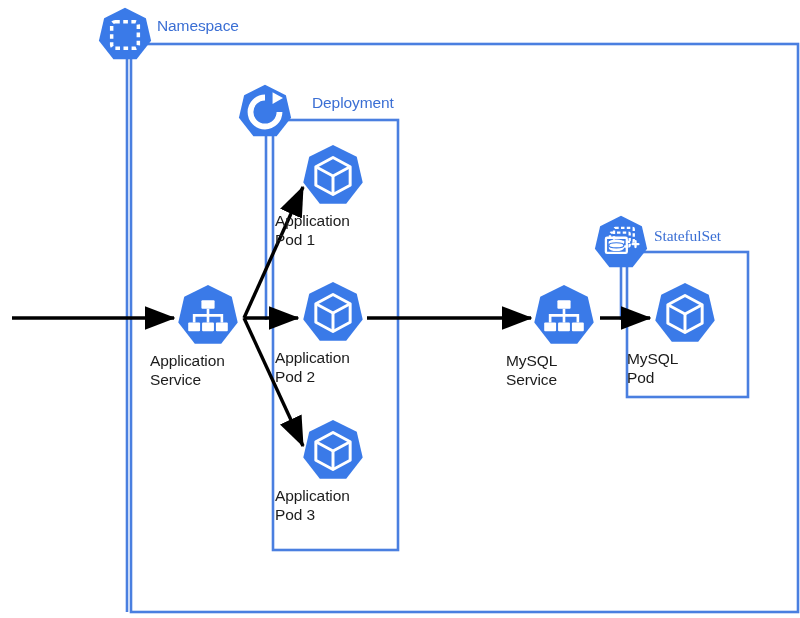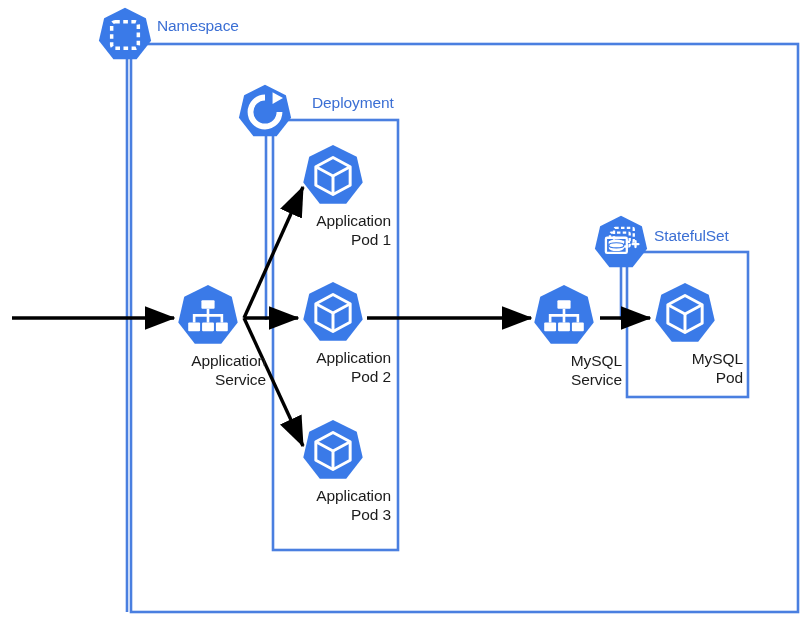--- a/index.html
+++ b/index.html
@@ -20,21 +20,21 @@
   #svg-layer {
     position: absolute;
     left: 0;
     top: 0;
     width: 800px;
     height: 618px;
   }
   .node {
     position: absolute;
     width: 116px;
-    text-align: right;
+    text-align: left;
   }
   .node .icon-wrap {
     width: 66px;
     height: 66px;
     margin: 0 auto;
     position: relative;
   }
   .node .icon-wrap svg {
     display: block;
     width: 66px;
@@ -131,21 +131,21 @@
         <ellipse cx="42" cy="49" rx="13" ry="5"></ellipse>
         <rect x="29" y="49" width="26" height="10"></rect>
         <ellipse cx="42" cy="59" rx="13" ry="5"></ellipse>
       </g>
       <g fill="none" stroke="#3a7ae8" stroke-width="2">
         <ellipse cx="42" cy="54" rx="13" ry="4.5"></ellipse>
       </g>
       <path d="M70 52 h10 M75 47 v10" stroke="#ffffff" stroke-width="4" stroke-linecap="round"></path>
     </svg>
   </div>
-  <div class="group-label" style="left:654px; top:227px;">StatefulSet</div>
+  <div class="group-label" style="left:654px; top:227px;font-family:Liberation Serif, serif;">StatefulSet</div>
 
   <div class="node" style="left:150px; top:283px;">
     <div class="icon-wrap">
       <svg viewBox="0 0 100 100">
         <polygon points="50,3 86,21 95,60 70,92 30,92 5,60 14,21" fill="#3a7ae8"></polygon>
         <g fill="#ffffff">
           <rect x="40" y="26" width="20" height="13" rx="1.5"></rect>
           <rect x="20" y="60" width="18" height="13" rx="1.5"></rect>
           <rect x="41" y="60" width="18" height="13" rx="1.5"></rect>
           <rect x="62" y="60" width="18" height="13" rx="1.5"></rect>

